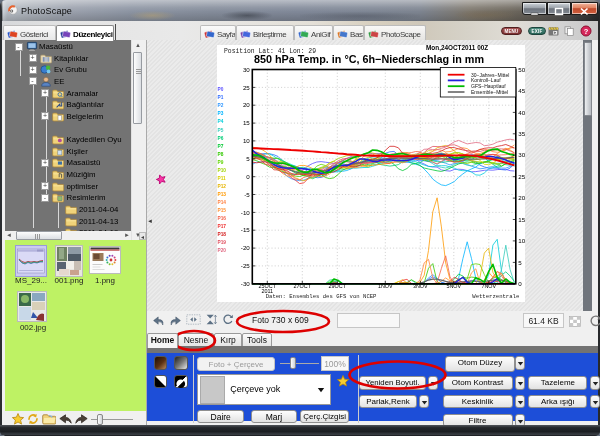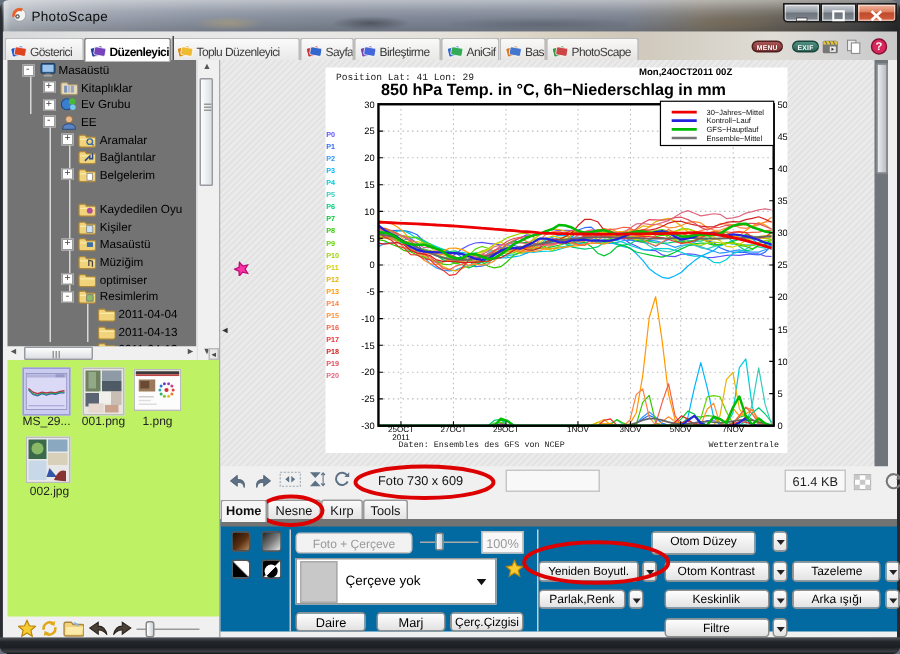--- a/index.html
+++ b/index.html
@@ -52,21 +52,21 @@
 #wsthumb{position:absolute;left:581.5px;top:2px;width:8px;height:74px;
   background:linear-gradient(90deg,#eceef0,#b6bac0);border:1px solid #84888e;border-radius:1px}
 
 #tbrow{position:absolute;left:145px;top:271px;width:451px;height:22px;background:#f0f0f0}
 .sfield{position:absolute;top:2px;height:15px;border:1px solid #c6c6c6;background:#f8f8f8;
   font-size:8.5px;color:#222;text-align:center;line-height:14px;white-space:nowrap}
 
 .btab{position:absolute;top:293px;height:14px;border:1px solid #9a9a9a;border-radius:2px 2px 0 0;
   background:linear-gradient(180deg,#fafafa,#e4e4e4);font-size:8.5px;color:#111;text-align:center;letter-spacing:0;overflow:hidden}
 .btab.active{background:#f5f5f5;font-weight:bold;border-bottom:none;height:15px;z-index:2}
-#cpanel{position:absolute;left:145px;top:306px;width:451px;height:75px;background:#0369a1;border-top:5px solid #737373}
+#cpanel{position:absolute;left:145px;top:306px;width:451px;height:75px;background:#1d4ed8;border-top:7px solid #737373}
 .btn{position:absolute;border:1px solid #8f8f8f;border-radius:3px;
   background:linear-gradient(180deg,#fefefe,#e2e2e2);font-size:8px;color:#000;
   text-align:center;white-space:nowrap;letter-spacing:0;overflow:hidden}
 .abtn{position:absolute;border:1px solid #8f8f8f;border-radius:3px;
   background:linear-gradient(180deg,#fefefe,#e2e2e2);font-size:6px;color:#333;text-align:center}
 #bottomborder{position:absolute;left:0;top:425px;width:600px;height:11px;
   background:linear-gradient(180deg,#51555b 0,#23262a 25%,#1b1e22 60%,#3a3e44 85%,#14161a 100%);
   border-radius:0 0 5px 5px}
 .redell{position:absolute;pointer-events:none}
 </style></head>
@@ -100,27 +100,20 @@
           <rect x="2.8" y="2.6" width="7.6" height="5.4" rx="1" fill="#dd4422" stroke="#fff" stroke-width="0.5" transform="rotate(10 6 5)"></rect>
         </svg>
         <span style="left:16px">Gösterici</span>
       </div>
 <div class="tab active" style="left:54px;width:58px">
         <svg class="ticn" style="left:2.5px" viewBox="0 0 11 10">
           <rect x="0.6" y="2.2" width="8" height="6" rx="1" fill="#223a99" stroke="#fff" stroke-width="0.5" transform="rotate(-14 5 5)"></rect>
           <rect x="2.8" y="2.6" width="7.6" height="5.4" rx="1" fill="#7744bb" stroke="#fff" stroke-width="0.5" transform="rotate(10 6 5)"></rect>
         </svg>
         <span style="left:16px">Düzenleyici</span>
-      </div>
-<div class="tab" style="left:112px;width:86px">
-        <svg class="ticn" style="left:2.5px" viewBox="0 0 11 10">
-          <rect x="0.6" y="2.2" width="8" height="6" rx="1" fill="#dd8811" stroke="#fff" stroke-width="0.5" transform="rotate(-14 5 5)"></rect>
-          <rect x="2.8" y="2.6" width="7.6" height="5.4" rx="1" fill="#eebb33" stroke="#fff" stroke-width="0.5" transform="rotate(10 6 5)"></rect>
-        </svg>
-        <span style="left:16px">Toplu Düzenleyici</span>
       </div>
 <div class="tab" style="left:198px;width:36px">
         <svg class="ticn" style="left:2.5px" viewBox="0 0 11 10">
           <rect x="0.6" y="2.2" width="8" height="6" rx="1" fill="#cc3333" stroke="#fff" stroke-width="0.5" transform="rotate(-14 5 5)"></rect>
           <rect x="2.8" y="2.6" width="7.6" height="5.4" rx="1" fill="#3366cc" stroke="#fff" stroke-width="0.5" transform="rotate(10 6 5)"></rect>
         </svg>
         <span style="left:16px">Sayfa</span>
       </div>
 <div class="tab" style="left:234px;width:58px">
         <svg class="ticn" style="left:2.5px" viewBox="0 0 11 10">
@@ -683,21 +676,21 @@
             <path d="M0.8 1 h6.4 L4 5.2z" fill="#111"></path>
           </svg>
         </div>
 <svg style="position:absolute;left:190px;top:21.5px" width="12" height="12" viewBox="0 0 12 12">
           <path d="M6 0.5 L7.6 4.2 11.6 4.6 8.6 7.2 9.5 11.1 6 9 2.5 11.1 3.4 7.2 0.4 4.6 4.4 4.2z" fill="#f8cc30" stroke="#b8860b" stroke-width="0.8"></path>
         </svg>
 <div class="btn" style="left:50.3px;top:57.4px;width:46.8px;height:13px;line-height:12px;font-size:8.5px">Daire</div>
 <div class="btn" style="left:103.9px;top:57.4px;width:46.1px;height:13px;line-height:12px;font-size:8.5px">Marj</div>
 <div class="btn" style="left:153.4px;top:57.4px;width:48.6px;height:13px;line-height:12px;font-size:8px">Çerç.Çizgisi</div>
 <div style="position:absolute;left:210.5px;top:2px;width:1px;height:68px;background:#ccc"></div>
-<div class="btn" style="left:287px;top:3px;width:70px;height:16px;line-height:12.5px;font-size:8px">Otom Düzey</div>
+<div class="btn" style="left:298px;top:3px;width:70px;height:16px;line-height:12.5px;font-size:8px">Otom Düzey</div>
         <div class="abtn" style="left:368.0px;top:3px;width:10px;height:13.5px"><svg width="7" height="5" viewBox="0 0 7 5" style="margin-top:4px">
             <path d="M0.8 1 h5.4 L3.5 4.4z" fill="#222"></path>
           </svg></div>
 <div class="btn" style="left:212.2px;top:23px;width:66.5px;height:13.5px;line-height:12.5px;font-size:7.8px">Yeniden Boyutl.</div>
         <div class="abtn" style="left:281.2px;top:23px;width:10px;height:13.5px"><svg width="7" height="5" viewBox="0 0 7 5" style="margin-top:4px">
             <path d="M0.8 1 h5.4 L3.5 4.4z" fill="#222"></path>
           </svg></div>
 <div class="btn" style="left:295.5px;top:23px;width:70px;height:13.5px;line-height:12.5px;font-size:8px">Otom Kontrast</div>
         <div class="abtn" style="left:368.0px;top:23px;width:10px;height:13.5px"><svg width="7" height="5" viewBox="0 0 7 5" style="margin-top:4px">
             <path d="M0.8 1 h5.4 L3.5 4.4z" fill="#222"></path>

